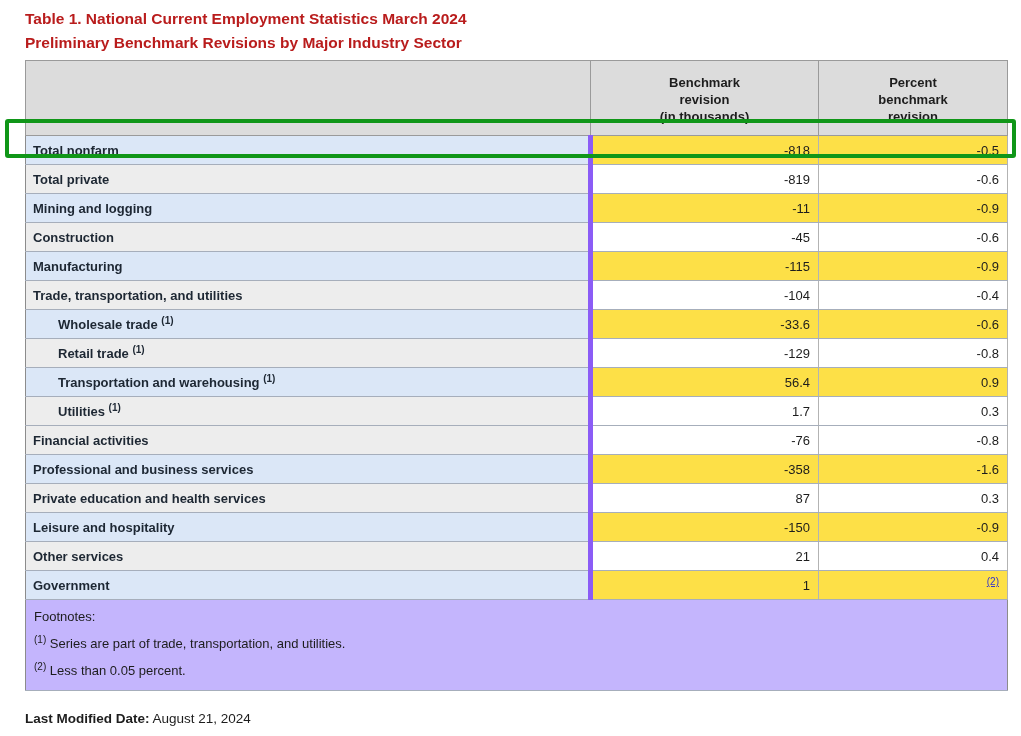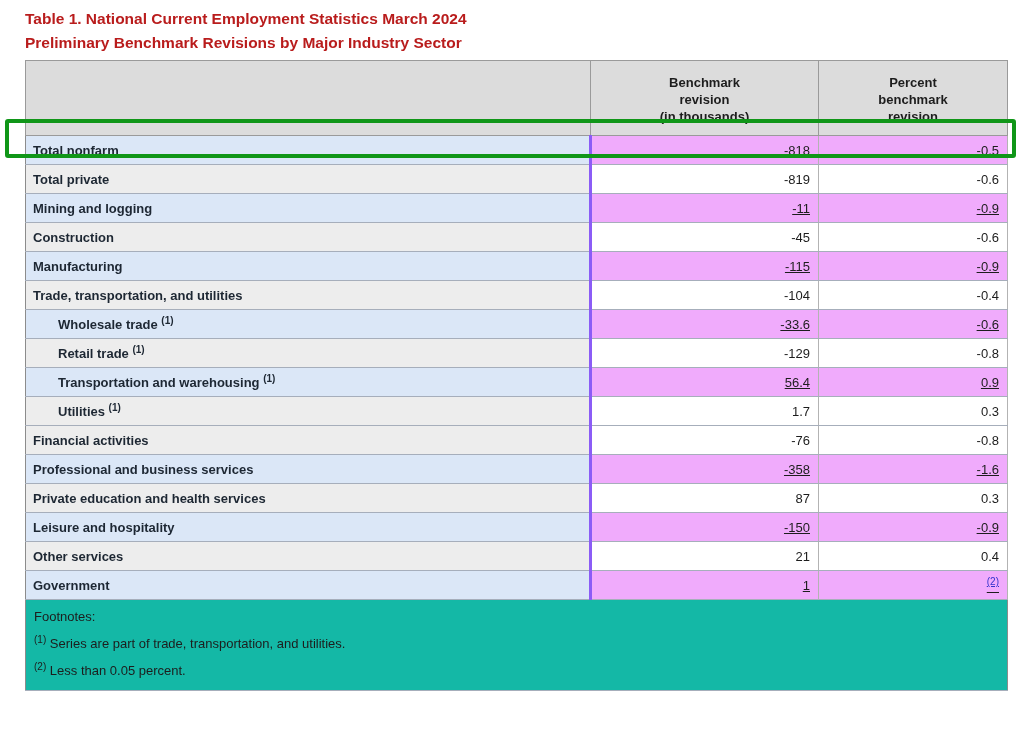--- a/index.html
+++ b/index.html
@@ -51,37 +51,37 @@
     color: #1d1d1d;
     border-top: 1px solid #a6aebb;
     border-bottom: 1px solid #a6aebb;
     padding: 0;
     vertical-align: middle;
   }
   td.label-cell {
     font-weight: bold;
     color: #1d2733;
     padding-left: 7px;
-    border-right: 3px solid #8b5cf6;
+    border-right: 5px solid #8b5cf6;
   }
   tr.indent td.label-cell { padding-left: 32px; }
   td.num-cell {
     text-align: right;
     padding-right: 8px;
     border-right: 1px solid #b3b3b3;
   }
   tr.row-blue td.label-cell { background: #dbe7f7; }
-  tr.row-blue td.num-cell  { background: #f0abfc; text-decoration: underline; }
+  tr.row-blue td.num-cell  { background: #fde047; }
   tr.row-gray td.label-cell { background: #ededed; }
   tr.row-gray td.num-cell  { background: #ffffff; }
   sup.fn-marker { font-size: 10px; font-weight: bold; color: #1d2733; }
   sup.fn-val { font-size: 10px; }
   a.fn-link { color: #3333cc; text-decoration: underline; cursor: pointer; }
   td.footnote-cell {
-    background: #14b8a6;
+    background: #c4b5fd;
     padding: 5px 8px 7px 8px;
     font-size: 13px;
     font-weight: normal;
     color: #1d1d1d;
     line-height: 23px;
     height: auto;
     border-top: 1px solid #a6aebb;
     margin-top: 32px;
   }
   .fn-line sup { font-size: 10px; }
@@ -221,14 +221,18 @@
           <div class="fn-heading">Footnotes:</div>
           <div class="fn-line"><sup>(1)</sup> <span>Series are part of trade, transportation, and utilities.</span></div>
           <div class="fn-line"><sup>(2)</sup> <span>Less than 0.05 percent.</span></div>
         </td>
       </tr>
     </tbody>
   </table>
 
   <div class="highlight-box"></div>
 
+  <div class="last-modified">
+    <span class="lm-label">Last Modified Date:</span>
+    <span>August 21, 2024</span>
+  </div>
 
 </div>
 
 </body></html>

